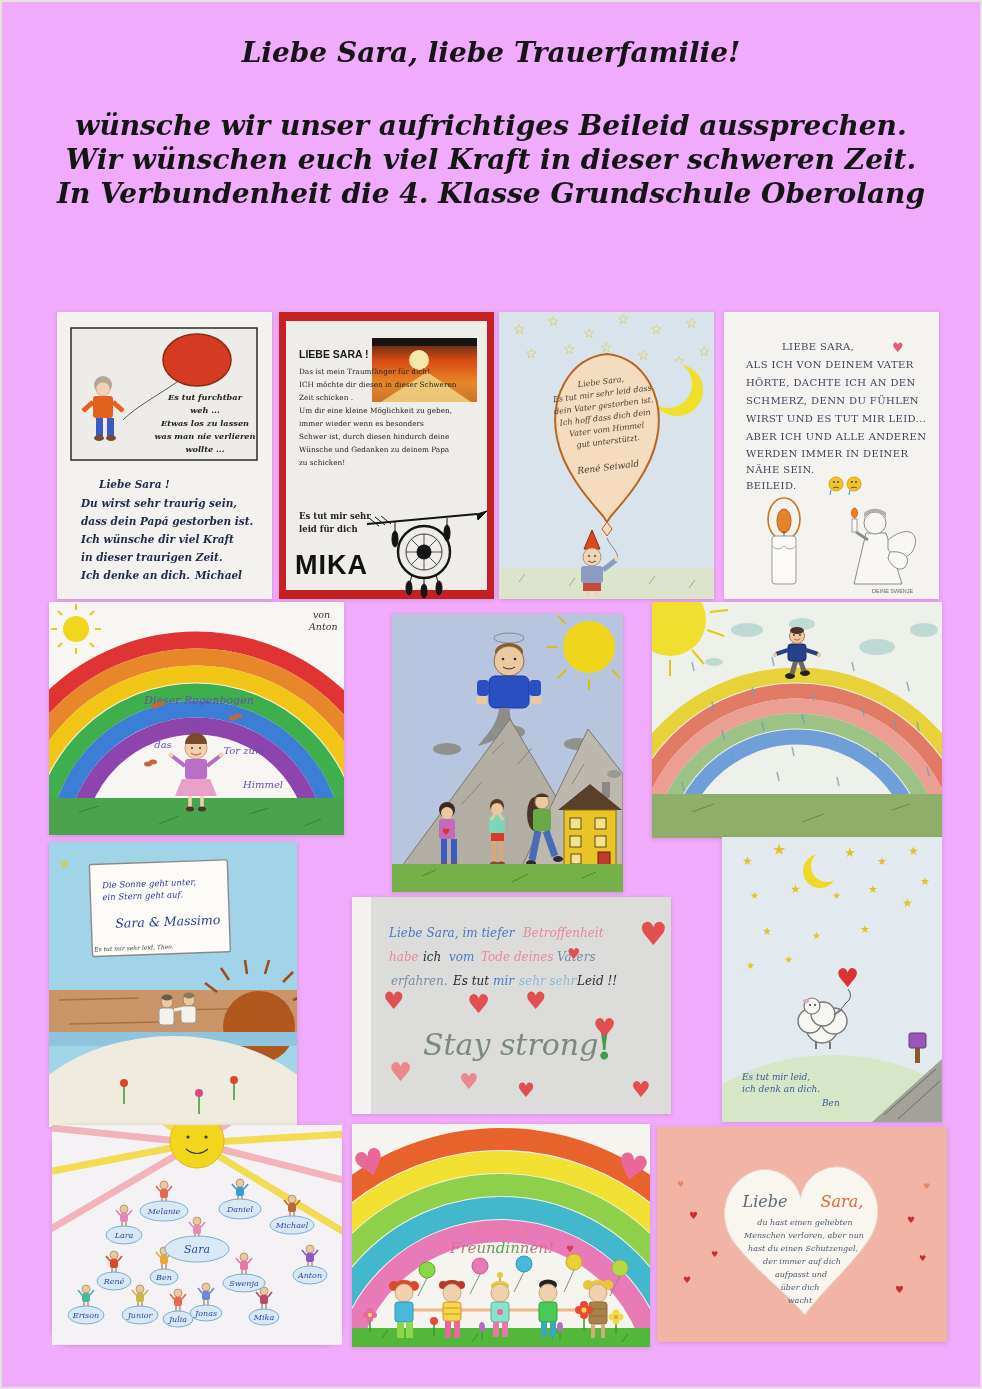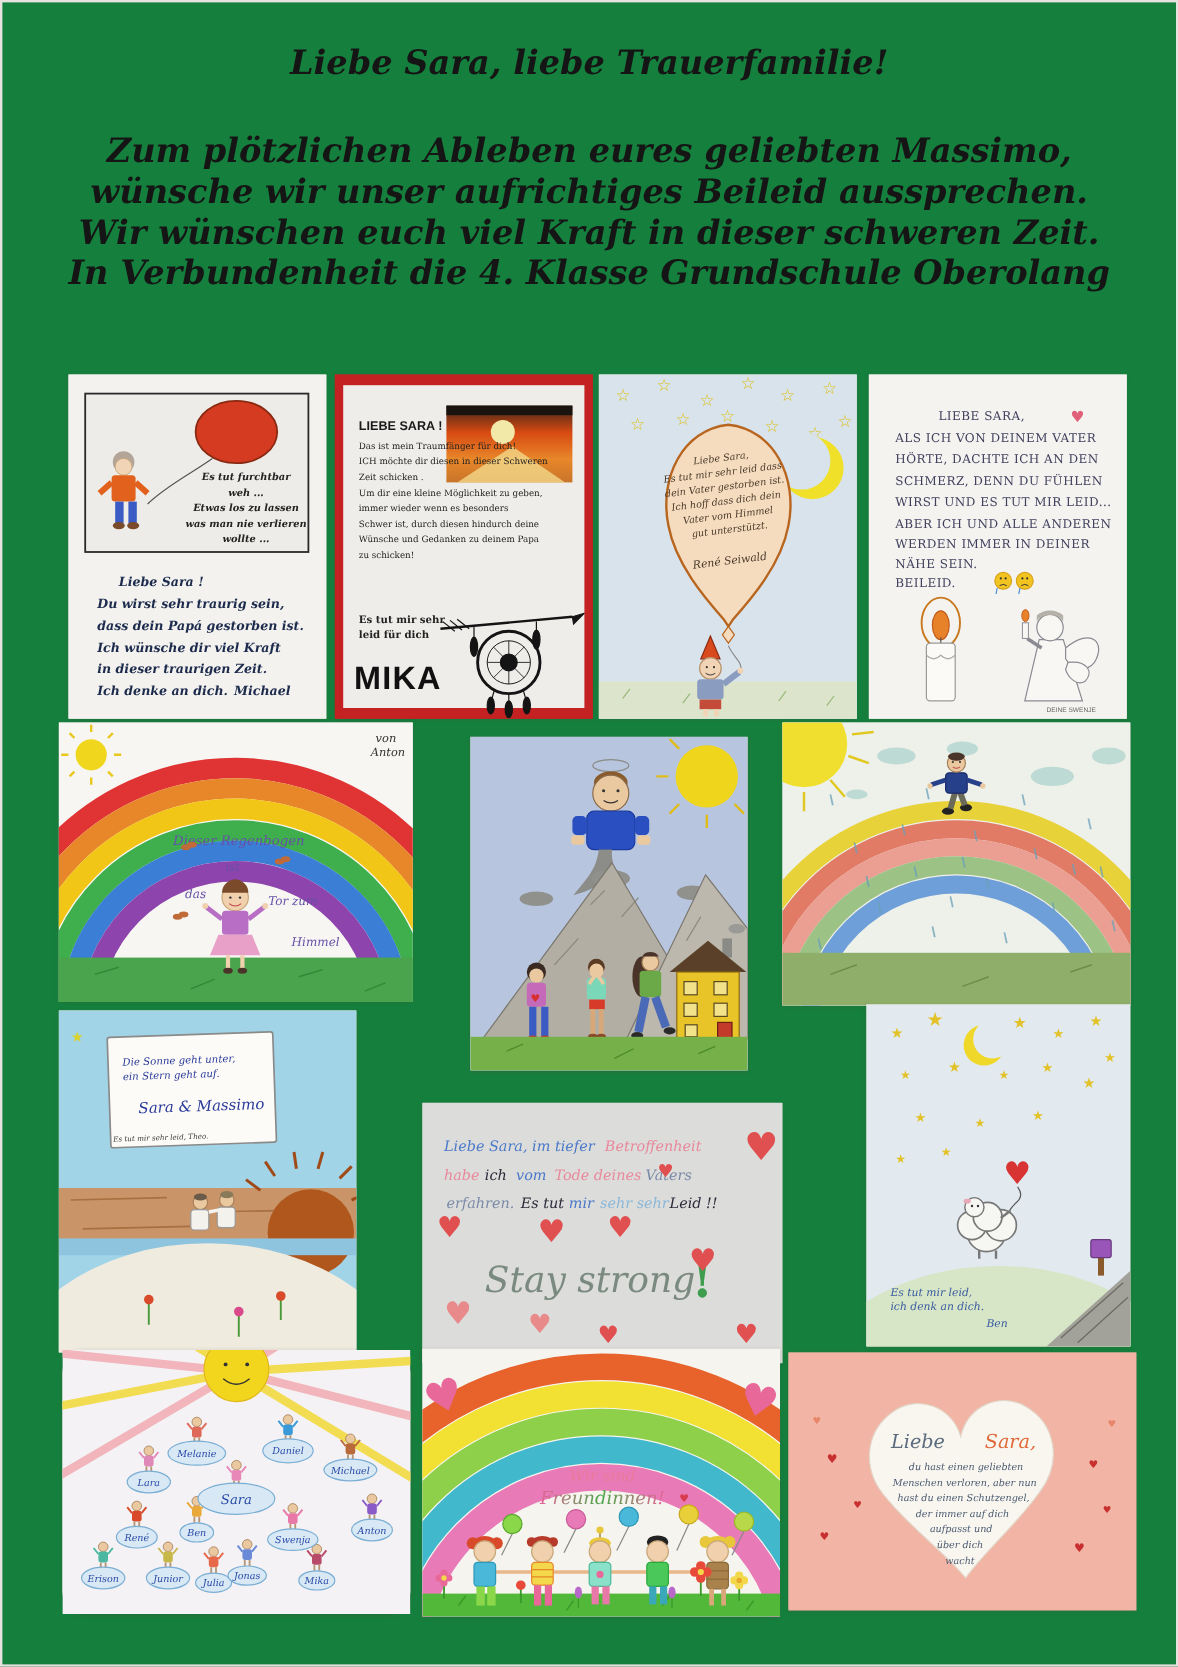--- a/index.html
+++ b/index.html
@@ -1,18 +1,18 @@
 <!DOCTYPE html>
 <html><head>
 <meta charset="utf-8">
 <style>
   html,body { margin:0; padding:0; background:#888; }
   .page {
     position:relative; width:982px; height:1389px; margin:0 auto;
-    background:#15803d; border:2px solid #e6e2e0; box-sizing:border-box;
+    background:#f0abfc; border:2px solid #e6e2e0; box-sizing:border-box;
     font-family:"DejaVu Serif", serif; overflow:hidden;
   }
   .header { position:absolute; top:34px; left:0; right:0; text-align:center; color:#151515; }
   .header .title { font-size:28px; font-style:italic; font-weight:bold; }
   .header .blines { margin-top:40px; }
   .header .bline { font-size:28px; font-style:italic; font-weight:bold; line-height:34px; }
   .header .signoff { font-size:28px; font-style:italic; font-weight:bold; }
   .card { position:absolute; box-shadow:0 1px 4px rgba(90,60,60,.22); background:#f3f2f0; }
   .card svg { display:block; }
   svg text { font-family:"DejaVu Serif", serif; }
@@ -20,21 +20,20 @@
   .print { font-family:"Liberation Sans", sans-serif; font-style:normal; }
 </style>
 </head>
 <body>
 
 <div class="page">
 
   <div class="header">
     <div class="title">Liebe Sara, liebe Trauerfamilie!</div>
     <div class="blines">
-      <div class="bline">Zum plötzlichen Ableben eures geliebten Massimo,</div>
       <div class="bline">wünsche wir unser aufrichtiges Beileid aussprechen.</div>
       <div class="bline">Wir wünschen euch viel Kraft in dieser schweren Zeit.</div>
     </div>
     <div class="signoff">In Verbundenheit die 4. Klasse Grundschule Oberolang</div>
   </div>
 
   <div class="card" style="left:55px; top:310px;font-weight:bold;">
     <svg width="215" height="287" viewBox="0 0 215 287">
       <rect width="215" height="287" fill="#f3f2ef"></rect>
       <rect x="14" y="16" width="186" height="132" fill="#edecE8" stroke="#2a2a2a" stroke-width="1.5"></rect>
@@ -520,21 +519,21 @@
         <line x1="75" y1="262" x2="75" y2="244" stroke="#4a9a3a" stroke-width="1.6"></line>
           <circle cx="75" cy="241" r="4" fill="#d84a2a"></circle>
         <line x1="150" y1="272" x2="150" y2="254" stroke="#4a9a3a" stroke-width="1.6"></line>
           <circle cx="150" cy="251" r="4" fill="#d84a8a"></circle>
         <line x1="185" y1="258" x2="185" y2="241" stroke="#4a9a3a" stroke-width="1.6"></line>
           <circle cx="185" cy="238" r="4" fill="#d84a2a"></circle>
       </g>
     </svg>
   </div>
 
-  <div class="card" style="left:350px; top:917px;">
+  <div class="card" style="left:350px; top:895px;padding-left:19px;">
     <svg width="300" height="217" viewBox="0 0 300 217">
       <rect width="300" height="217" fill="#dcdcda"></rect>
       <g class="hw" font-size="12">
         <text x="18" y="40" fill="#4a78c9">Liebe Sara, im tiefer</text>
         <text x="152" y="40" fill="#e8889a">Betroffenheit</text>
         <text x="18" y="64" fill="#e8889a">habe</text>
         <text x="52" y="64" fill="#2a2a3a">ich</text>
         <text x="78" y="64" fill="#4a78c9">vom</text>
         <text x="110" y="64" fill="#e8889a">Tode deines</text>
         <text x="186" y="64" fill="#7a8aa8">Vaters</text>

